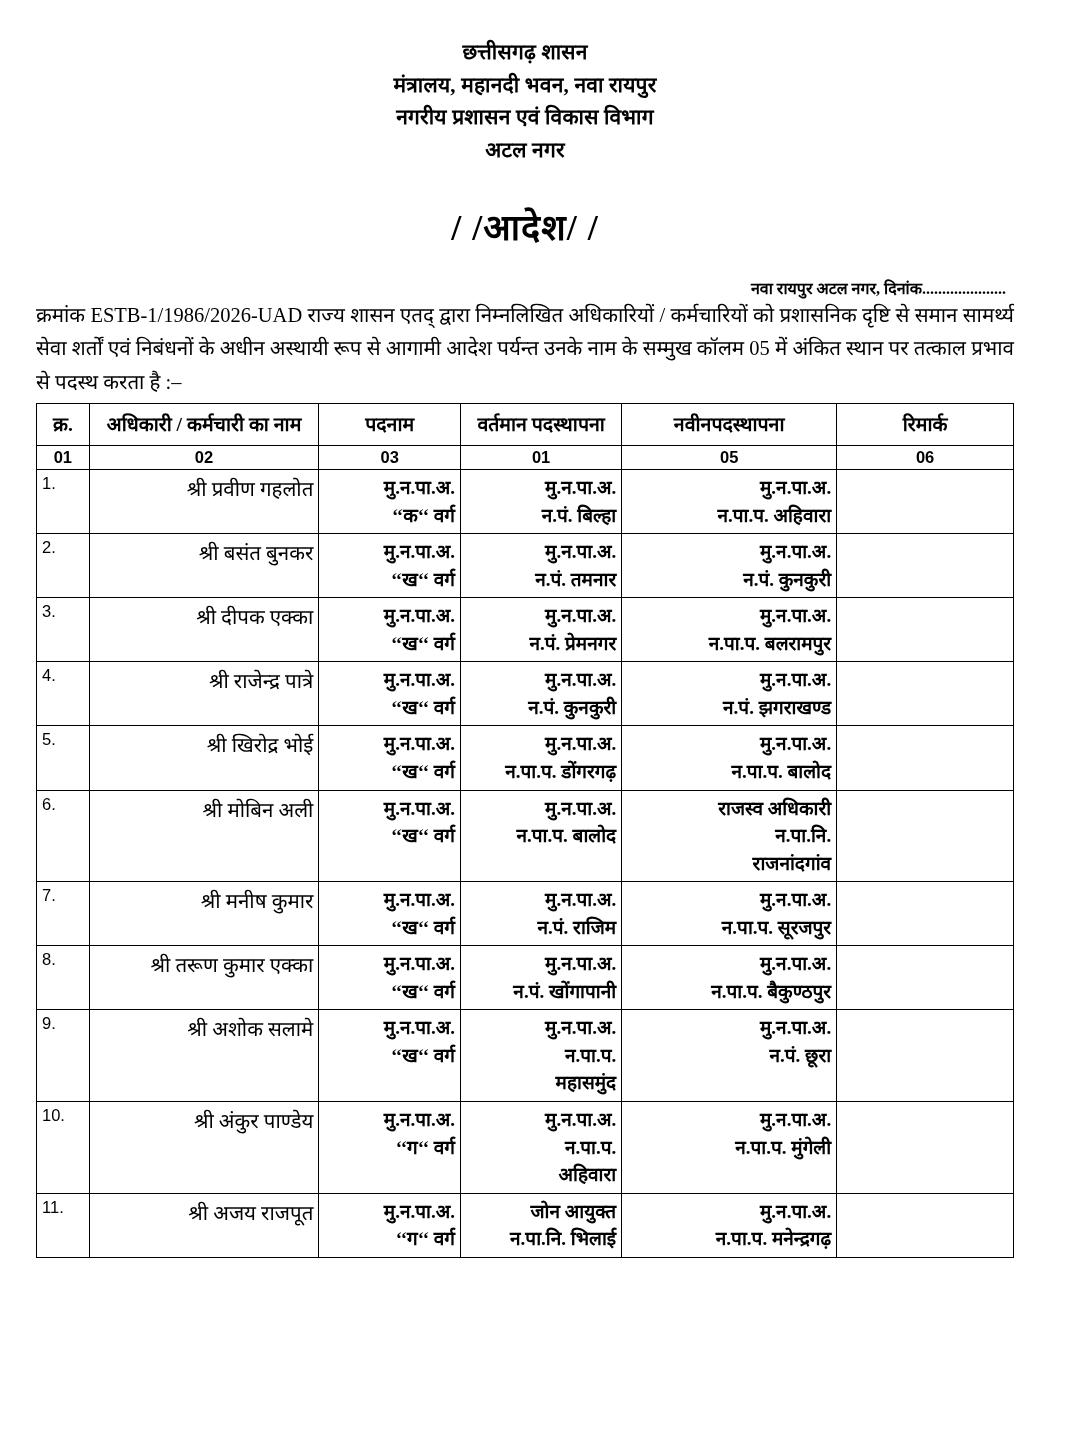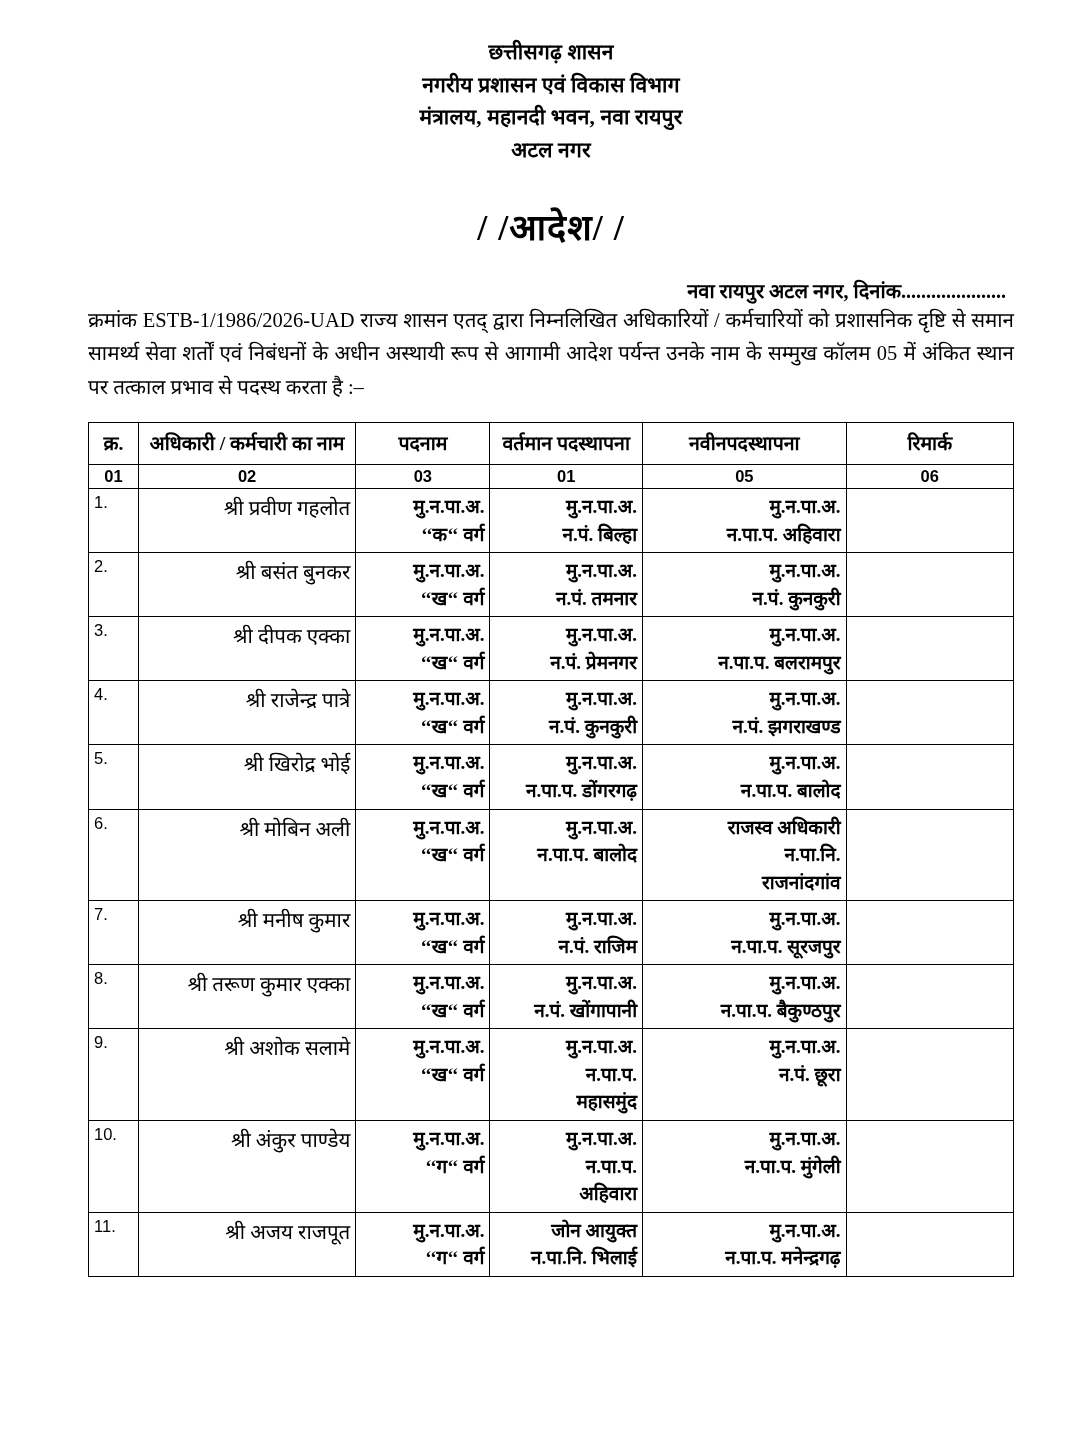--- a/index.html
+++ b/index.html
@@ -10,21 +10,21 @@
   body {
     width: 1080px;
     min-height: 1435px;
     font-family: "Liberation Serif", "DejaVu Serif", serif;
     color: #000000;
   }
   .page {
     width: 1076px;
     min-height: 1435px;
     box-sizing: border-box;
-    padding: 28px 62px 40px 88px;
+    padding: 28px 62px 40px 36px;
     position: relative;
   }
   .header {
     text-align: center;
     font-weight: bold;
     line-height: 1.55;
     font-size: 21px;
     margin-top: 8px;
   }
   .header div {
@@ -33,35 +33,35 @@
   .order-title {
     text-align: center;
     font-weight: bold;
     font-size: 36px;
     margin-top: 36px;
     letter-spacing: 1px;
   }
   .dateline {
     text-align: right;
     font-weight: bold;
-    font-size: 20px;
+    font-size: 16px;
     margin-top: 26px;
     padding-right: 8px;
   }
   .para {
     font-size: 20.5px;
     line-height: 1.62;
     text-align: justify;
     text-justify: inter-word;
     font-weight: 500;
   }
   table.main {
     width: 100%;
     border-collapse: collapse;
-    margin-top: 18px;
+    margin-top: 4px;
     table-layout: fixed;
   }
   table.main th, table.main td {
     border: 1.6px solid #000;
     vertical-align: top;
     padding: 4px 5px;
   }
   table.main thead th {
     text-align: center;
     font-weight: bold;
@@ -105,22 +105,22 @@
   .col6 { width: 18.1%; }
   .nowrapline { white-space: pre-line; }
 </style>
 </head>
 <body>
 
 <div class="page">
 
   <div class="header">
     <div>छत्तीसगढ़ शासन</div>
+    <div>मंत्रालय, महानदी भवन, नवा रायपुर</div>
     <div>नगरीय प्रशासन एवं विकास विभाग</div>
-    <div>मंत्रालय, महानदी भवन, नवा रायपुर</div>
     <div>अटल नगर</div>
   </div>
 
   <div class="order-title">/ /आदेश/ /</div>
 
   <div class="dateline">नवा रायपुर अटल नगर, दिनांक.....................</div>
 
   <div class="para">क्रमांक  ESTB-1/1986/2026-UAD राज्य शासन एतद् द्वारा निम्नलिखित अधिकारियों / कर्मचारियों को प्रशासनिक दृष्टि से समान सामर्थ्य सेवा शर्तों एवं निबंधनों के अधीन अस्थायी रूप से आगामी आदेश पर्यन्त उनके नाम के सम्मुख कॉलम 05 में अंकित स्थान पर तत्काल प्रभाव से पदस्थ करता है :–</div>
 
   <table class="main">

